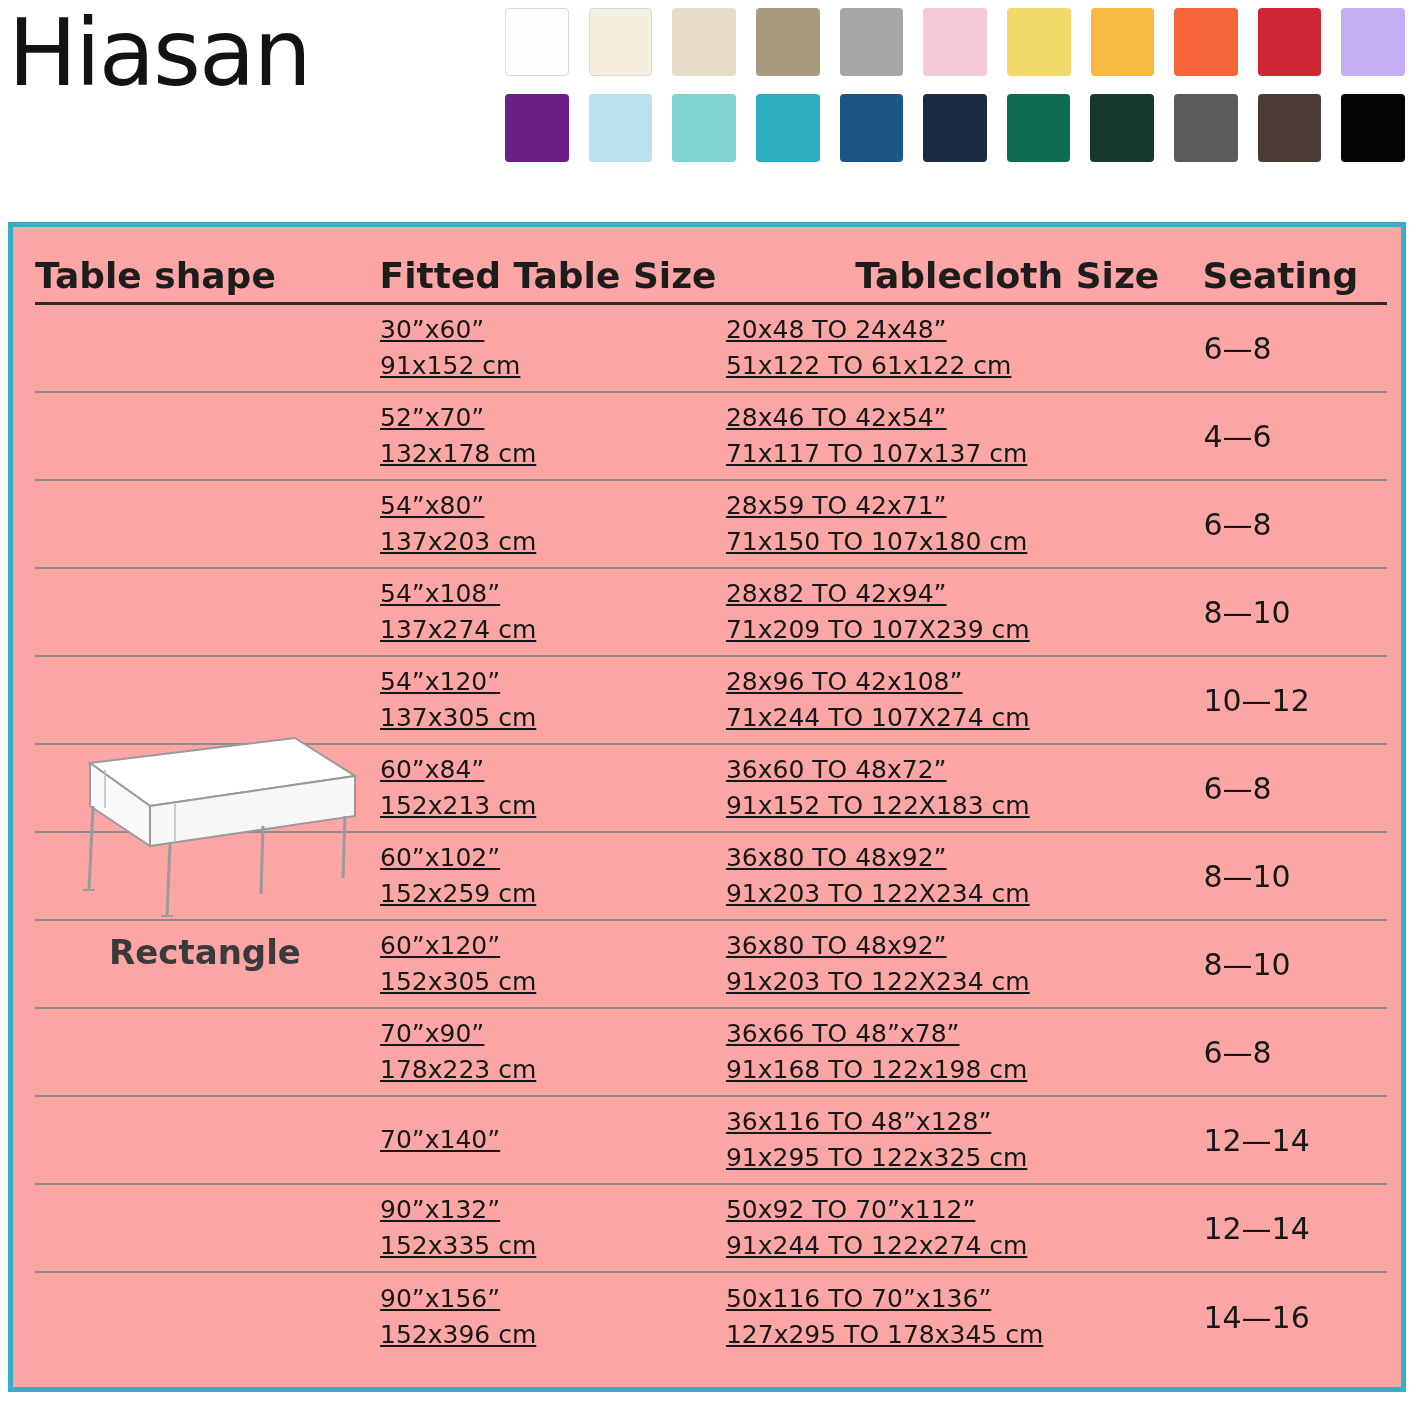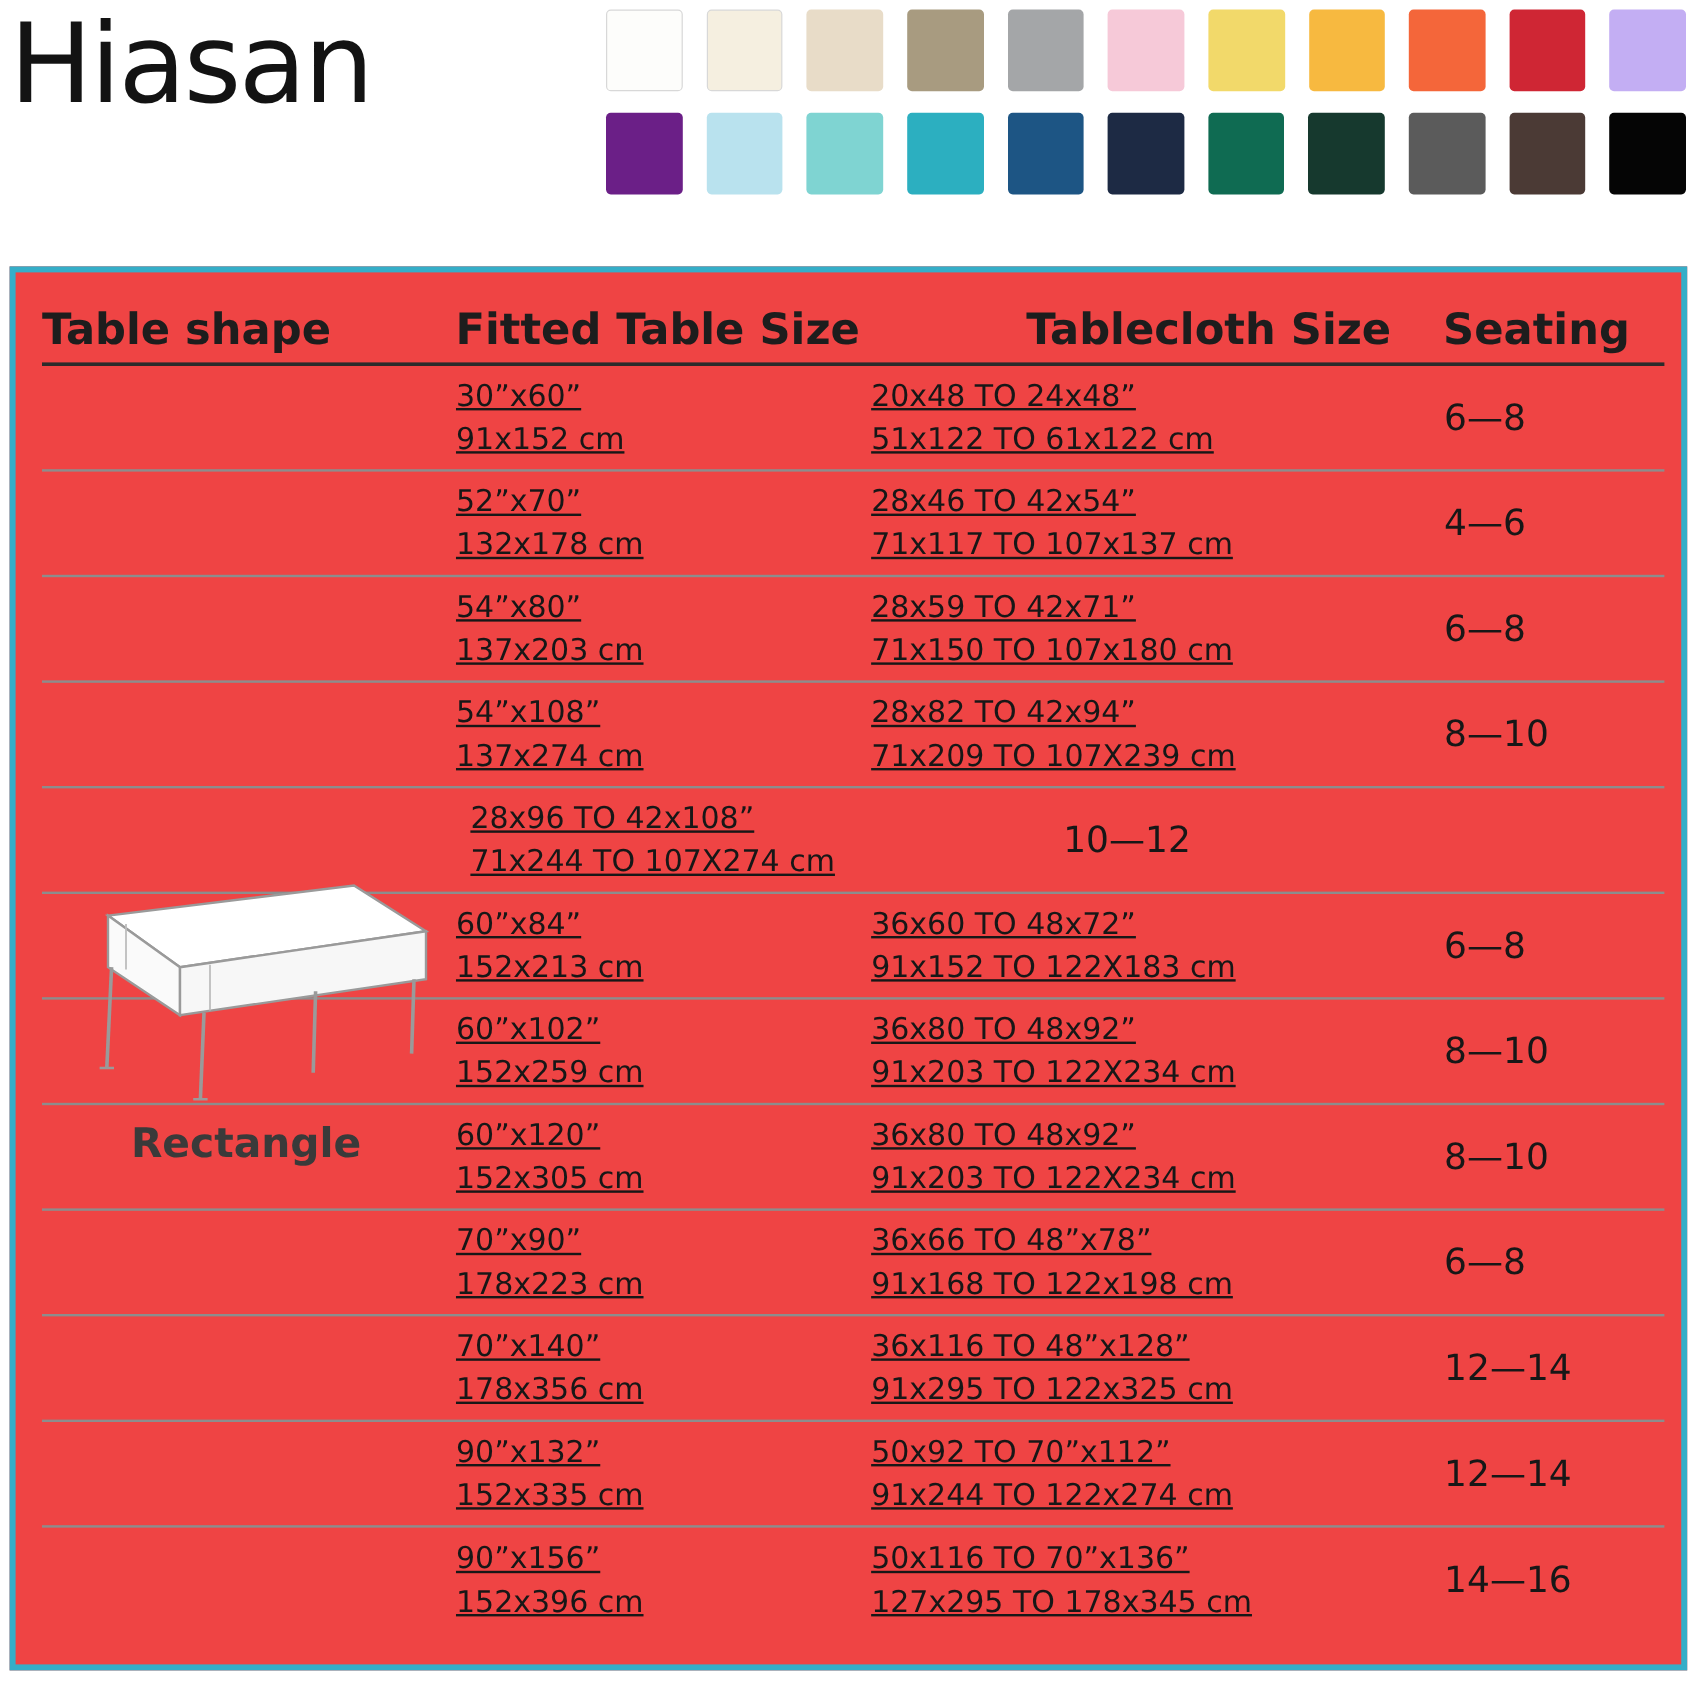--- a/index.html
+++ b/index.html
@@ -57,21 +57,21 @@
 
   
   .card {
     position: absolute;
     left: 8px;
     top: 222px;
     width: 1398px;
     height: 1170px;
     border: 5px solid #35aec8;
     box-sizing: border-box;
-    background: #ef4444;
+    background: #fca5a5;
   }
   .card-inner {
     position: absolute;
     left: 22px;
     top: 28px;
     right: 14px;
     bottom: 10px;
   }
 
   
@@ -240,20 +240,21 @@
           <div class="seat-cell c-seat">6—8</div>
         </div>
         <div class="trow">
           <div class="shape-spacer"></div>
           <div class="cell c-cloth"><span>54”x108”</span><span class="line2">137x274 cm</span></div>
           <div class="cell c-fitted"><span>28x82 TO 42x94”</span><span class="line2">71x209 TO 107X239 cm</span></div>
           <div class="seat-cell c-seat">8—10</div>
         </div>
         <div class="trow">
           <div class="shape-spacer"></div>
+          <div class="cell c-cloth"><span>54”x120”</span><span class="line2">137x305 cm</span></div>
           <div class="cell c-fitted"><span>28x96 TO 42x108”</span><span class="line2">71x244 TO 107X274 cm</span></div>
           <div class="seat-cell c-seat">10—12</div>
         </div>
         <div class="trow">
           <div class="shape-spacer"></div>
           <div class="cell c-cloth"><span>60”x84”</span><span class="line2">152x213 cm</span></div>
           <div class="cell c-fitted"><span>36x60 TO 48x72”</span><span class="line2">91x152 TO 122X183 cm</span></div>
           <div class="seat-cell c-seat">6—8</div>
         </div>
         <div class="trow">
@@ -269,21 +270,21 @@
           <div class="seat-cell c-seat">8—10</div>
         </div>
         <div class="trow">
           <div class="shape-spacer"></div>
           <div class="cell c-cloth"><span>70”x90”</span><span class="line2">178x223 cm</span></div>
           <div class="cell c-fitted"><span>36x66 TO 48”x78”</span><span class="line2">91x168 TO 122x198 cm</span></div>
           <div class="seat-cell c-seat">6—8</div>
         </div>
         <div class="trow">
           <div class="shape-spacer"></div>
-          <div class="cell c-cloth"><span>70”x140”</span><span class="line2">178x356 cm</span></div>
+          <div class="cell c-cloth"><span>70”x140”</span></div>
           <div class="cell c-fitted"><span>36x116 TO 48”x128”</span><span class="line2">91x295 TO 122x325 cm</span></div>
           <div class="seat-cell c-seat">12—14</div>
         </div>
         <div class="trow">
           <div class="shape-spacer"></div>
           <div class="cell c-cloth"><span>90”x132”</span><span class="line2">152x335 cm</span></div>
           <div class="cell c-fitted"><span>50x92 TO 70”x112”</span><span class="line2">91x244 TO 122x274 cm</span></div>
           <div class="seat-cell c-seat">12—14</div>
         </div>
         <div class="trow">

